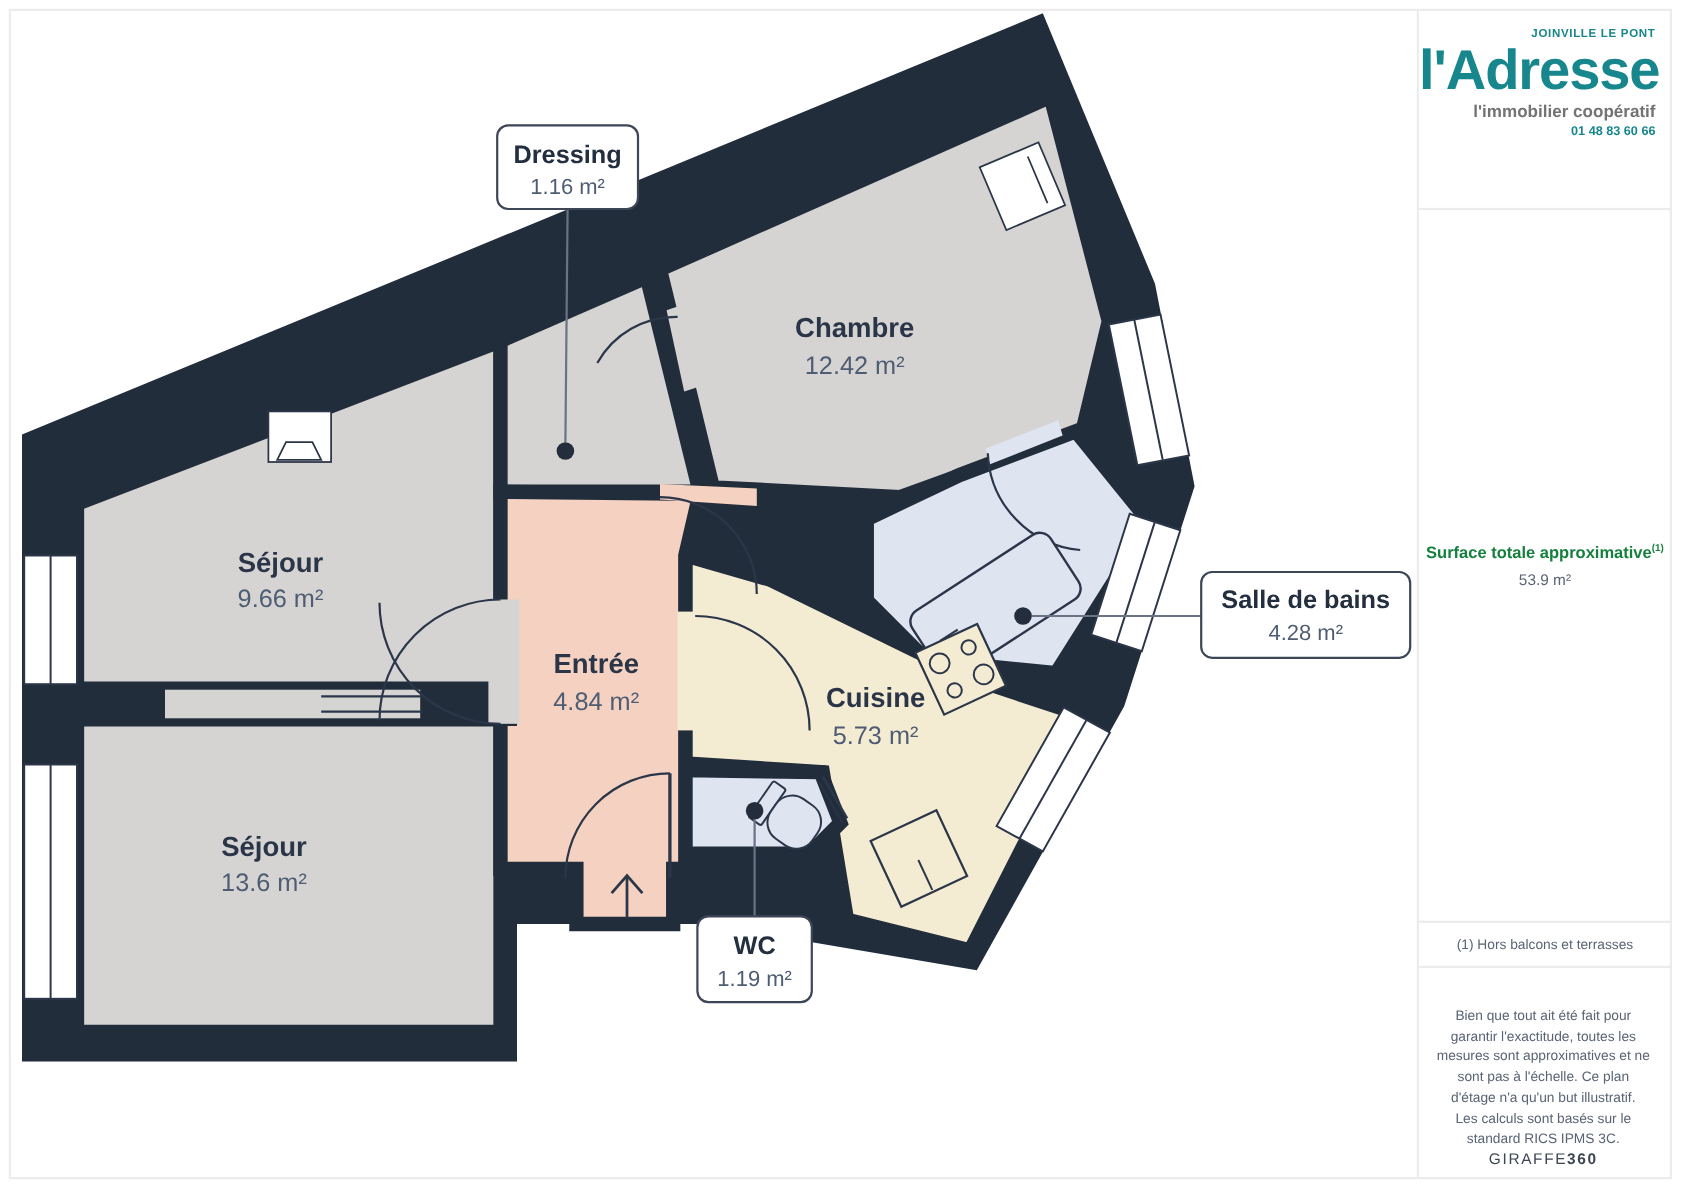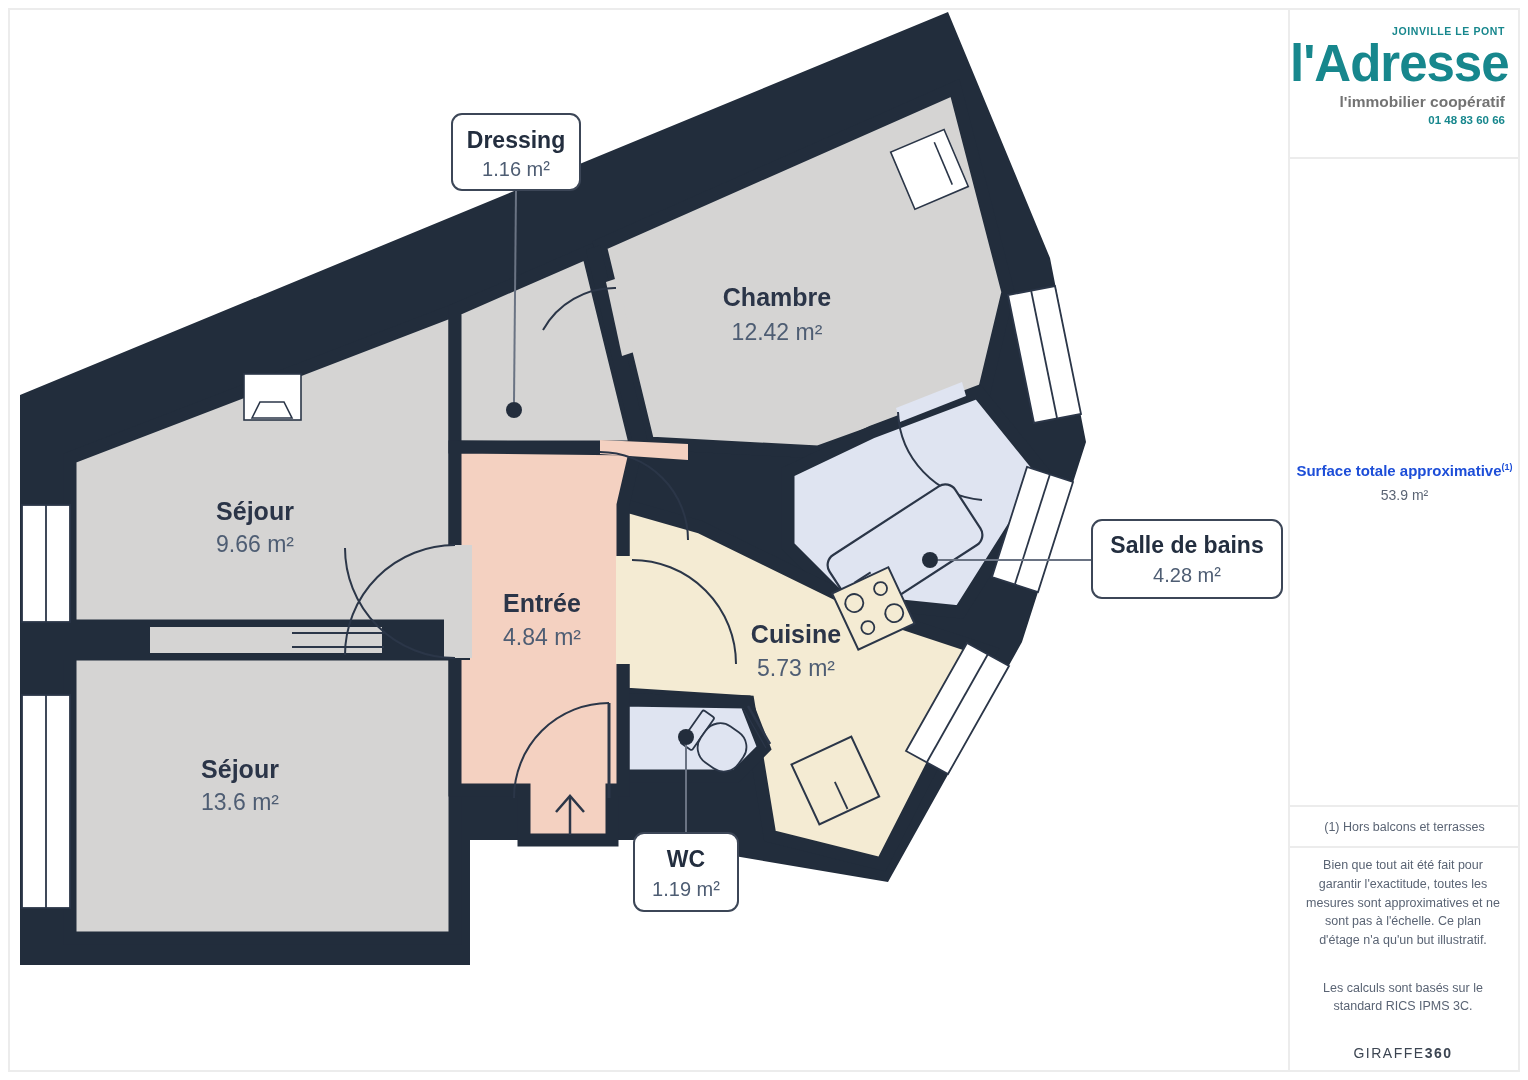--- a/index.html
+++ b/index.html
@@ -7,34 +7,34 @@
        font-family:"Liberation Sans",sans-serif;}
   .page-border{position:absolute;inset:8px;border:2px solid #ececec;z-index:6;pointer-events:none;}
   svg.plan{position:absolute;left:0;top:0;z-index:1;}
   svg text{font-family:"Liberation Sans",sans-serif;}
   .room-name{font-weight:bold;font-size:25px;fill:#2b3548;}
   .room-area{font-size:23px;fill:#4e5d73;}
   .box-name{font-weight:bold;font-size:23px;fill:#232e3f;}
   .box-area{font-size:20px;fill:#4e5d73;}
   .sidebar{position:absolute;top:9px;bottom:9px;left:1288px;right:9px;background:#fff;
            border-left:2px solid #ececec;z-index:4;display:flex;flex-direction:column;}
-  .logo-sec{height:150px;border-bottom:2px solid #ececec;padding:16px 14px 0 0;text-align:right;box-sizing:border-box;}
+  .logo-sec{height:182px;border-bottom:2px solid #ececec;padding:16px 14px 0 0;text-align:right;box-sizing:border-box;}
   .logo-loc{color:#17878d;font-size:10.5px;font-weight:bold;letter-spacing:.6px;}
   .logo-name{color:#17878d;font-size:51px;font-weight:bold;line-height:1.05;letter-spacing:-1px;}
   .logo-tag{color:#737373;font-size:15.5px;font-weight:600;margin-top:2px;}
   .logo-phone{color:#17878d;font-size:11.5px;font-weight:bold;margin-top:3px;}
   .surface-sec{height:648px;border-bottom:2px solid #ececec;display:flex;flex-direction:column;
                align-items:center;justify-content:center;box-sizing:border-box;}
-  .surface-title{font-weight:bold;color:#1d4ed8;font-size:15px;text-align:center;}
+  .surface-title{font-weight:bold;color:#15803d;font-size:15px;text-align:center;}
   .surface-title sup{font-size:9px;}
   .surface-value{color:#5a6474;font-size:14px;margin-top:8px;}
   .footnote-sec{height:41px;border-bottom:2px solid #ececec;display:flex;align-items:center;
                 justify-content:center;color:#5a6474;font-size:12.5px;box-sizing:border-box;}
   .disclaimer-sec{flex:1;display:flex;flex-direction:column;align-items:center;
-                  justify-content:space-between;padding:8px 16px 10px 13px;box-sizing:border-box;}
+                  justify-content:flex-end;padding:8px 16px 10px 13px;box-sizing:border-box;}
   .disclaimer-sec p{margin:0;color:#5a6474;font-size:12.5px;line-height:1.5;text-align:center;}
   .giraffe{font-size:14px;letter-spacing:1.5px;color:#3c4552;}
   .giraffe b{font-weight:bold;}
 </style>
 </head>
 <body>
 
 <svg class="plan" width="1528" height="1080" viewBox="0 0 1528 1080">
 
   <polygon points="20,395 948,12 1050,258 1086,442 1022,642 888,882 640,840 470,840 470,965 20,965" fill="#222d3c"></polygon>

